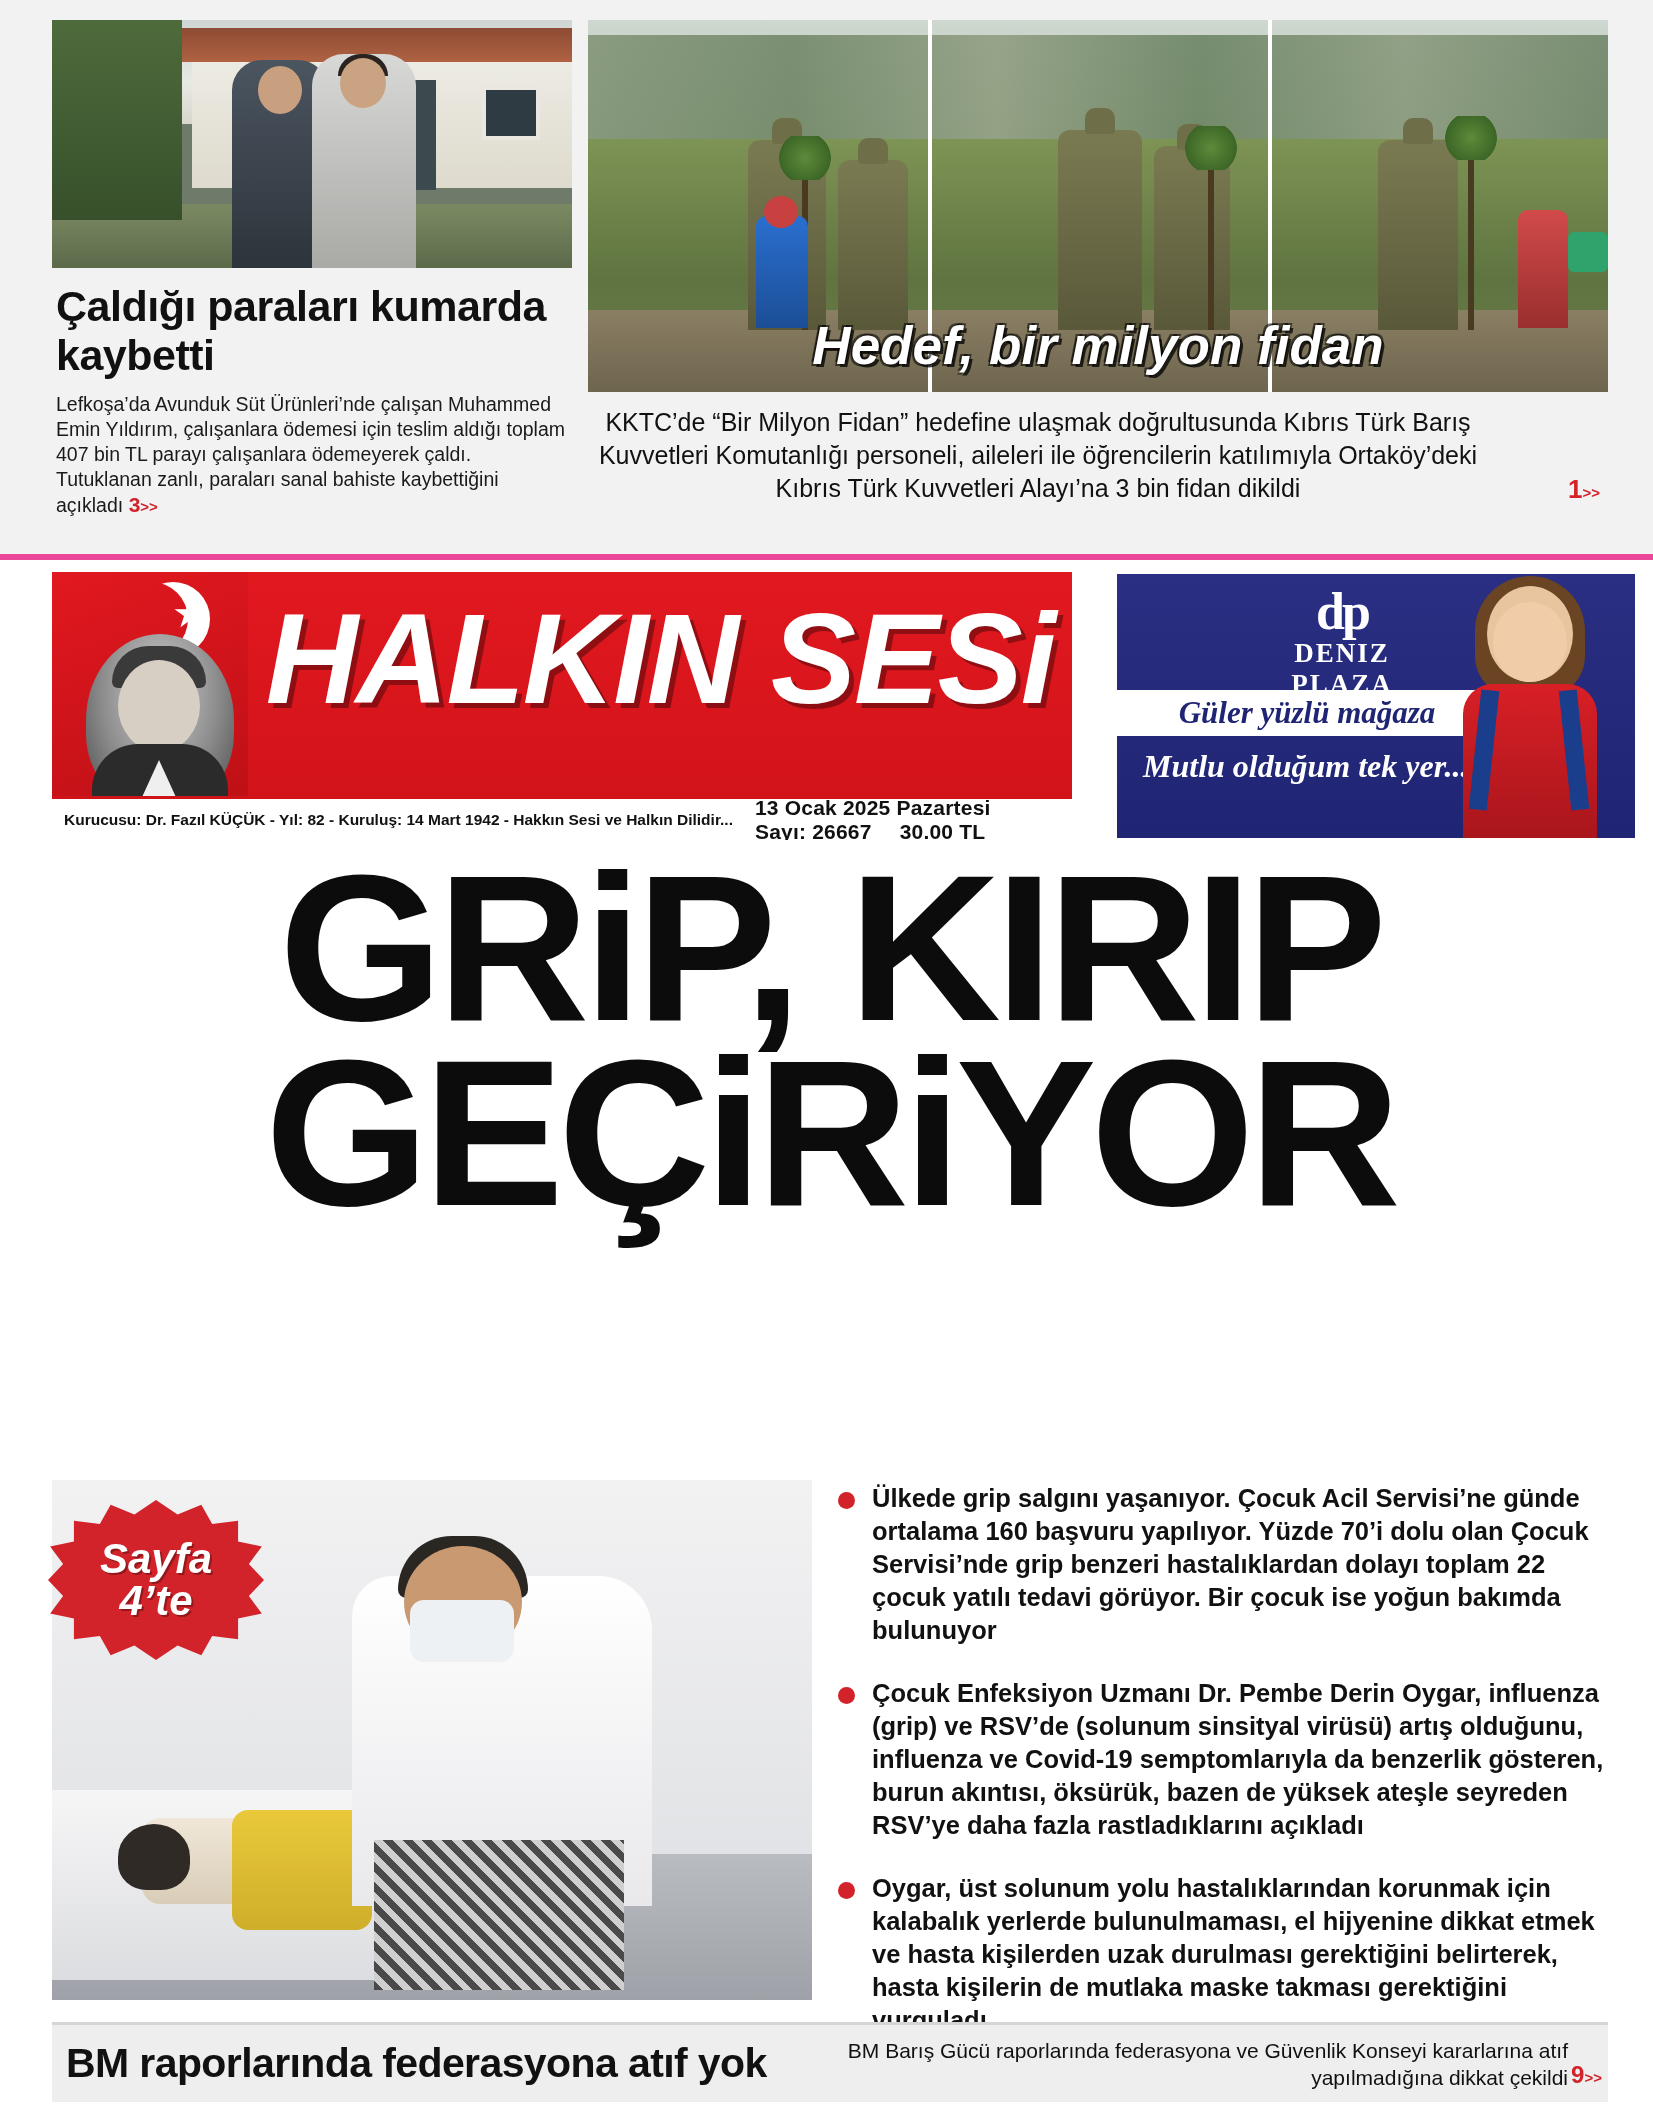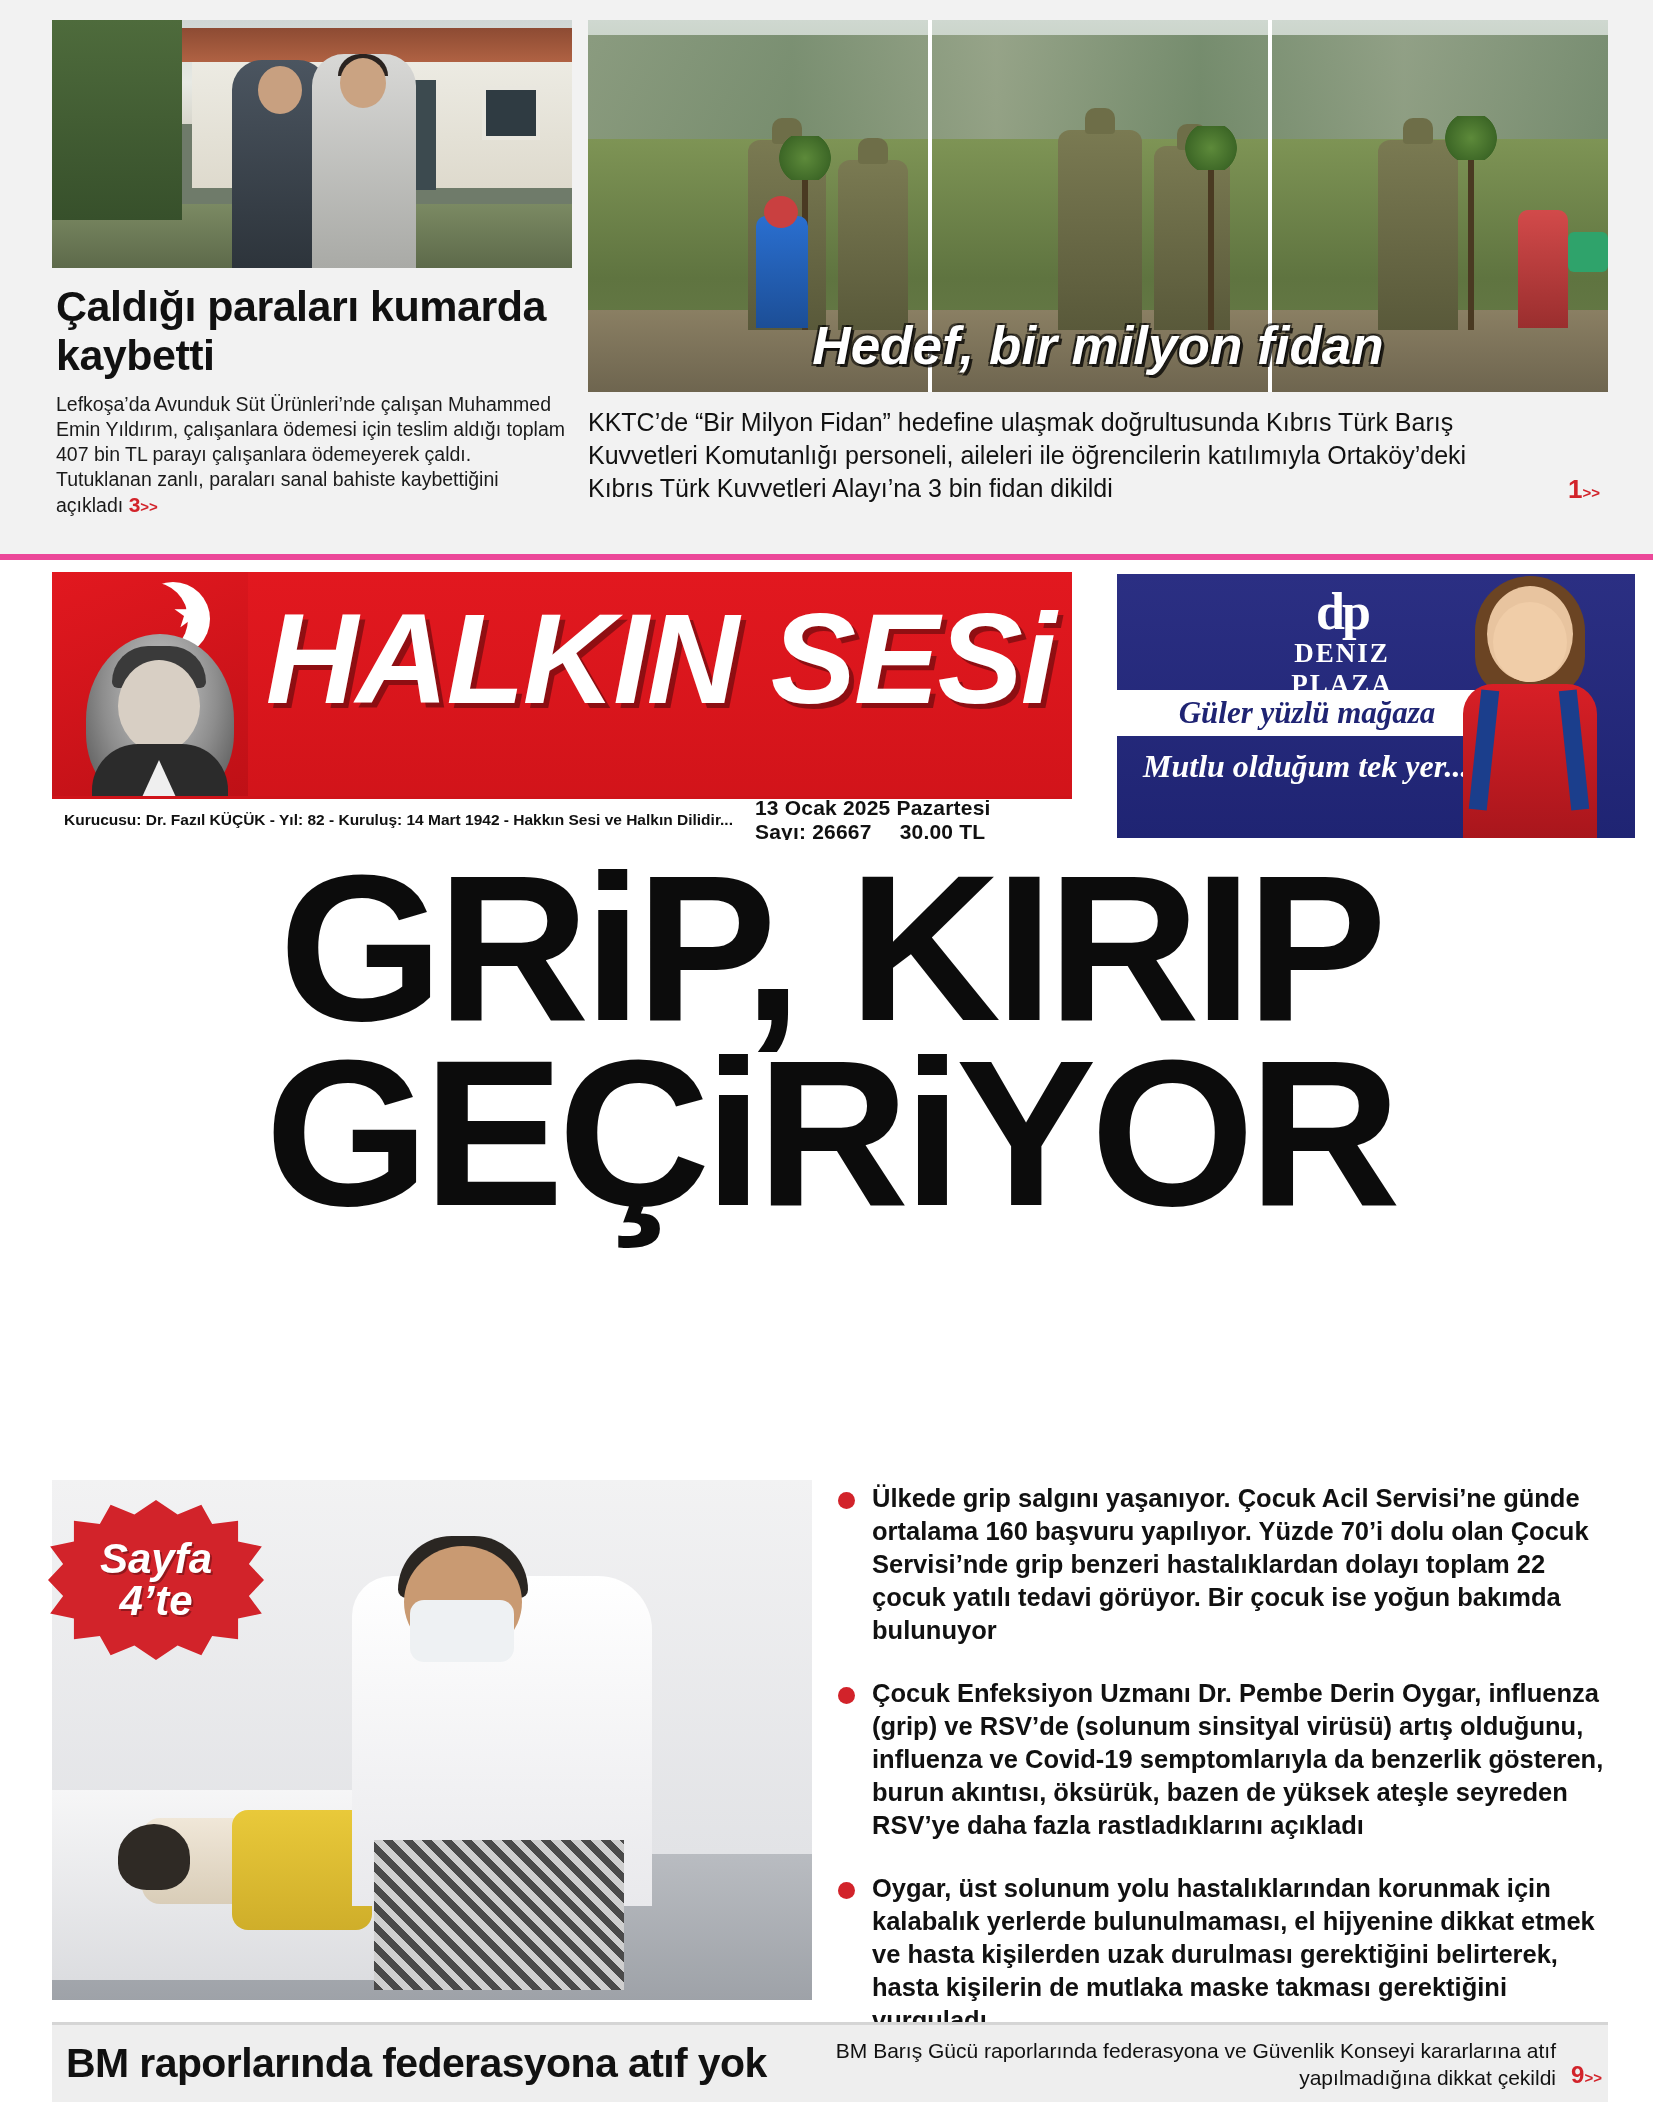--- a/index.html
+++ b/index.html
@@ -124,20 +124,21 @@
     text-shadow: 3px 3px 0 rgba(0,0,0,.75), -2px -2px 0 rgba(0,0,0,.55), 2px -2px 0 rgba(0,0,0,.55), -2px 2px 0 rgba(0,0,0,.55);
     font-style: italic;
   }
   .top-right-text {
     margin-top: 14px;
     font-size: 25px;
     line-height: 33px;
     color: #111;
     position: relative;
     padding-right: 120px;
+    text-align: center;
   }
   .top-right-text .pageref {
     position: absolute;
     right: 8px;
     bottom: -4px;
     font-size: 26px;
   }
 
   
   .masthead {
@@ -361,21 +362,21 @@
     letter-spacing: -0.6px;
     white-space: nowrap;
   }
   .bb-text {
     margin-left: 24px;
     font-size: 21px;
     line-height: 27px;
     color: #111;
     text-align: right;
     flex: 1;
-    padding-right: 52px;
+    padding-right: 40px;
     position: relative;
   }
   .bb-text .pageref { position: absolute; right: 6px; bottom: 0; font-size: 24px; }
 </style>
 </head>
 <body>
 
 <div class="page">
 
   <div class="topstrip">

